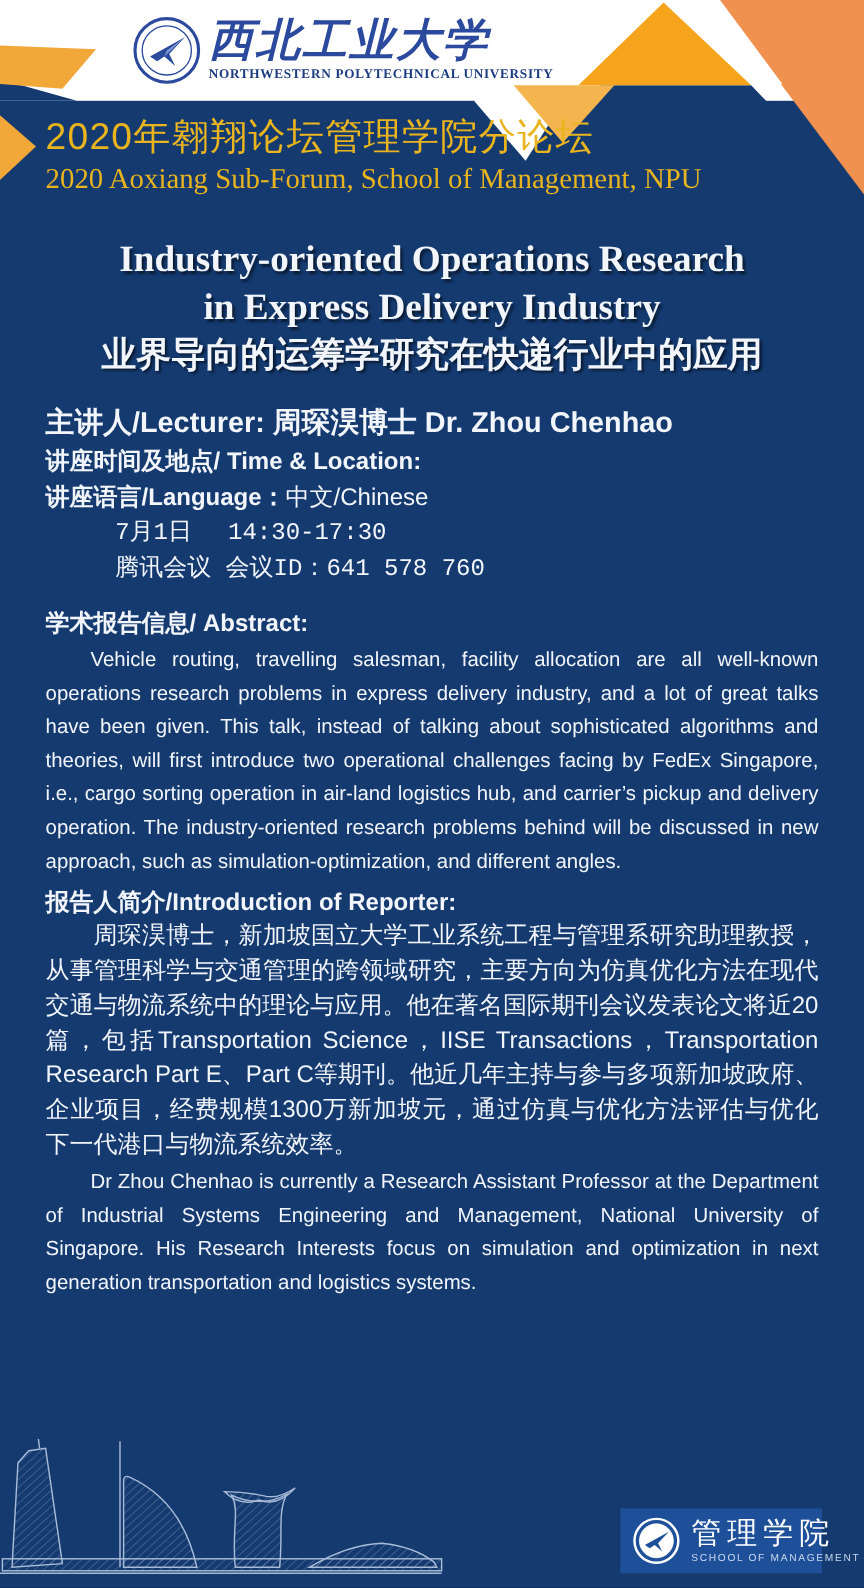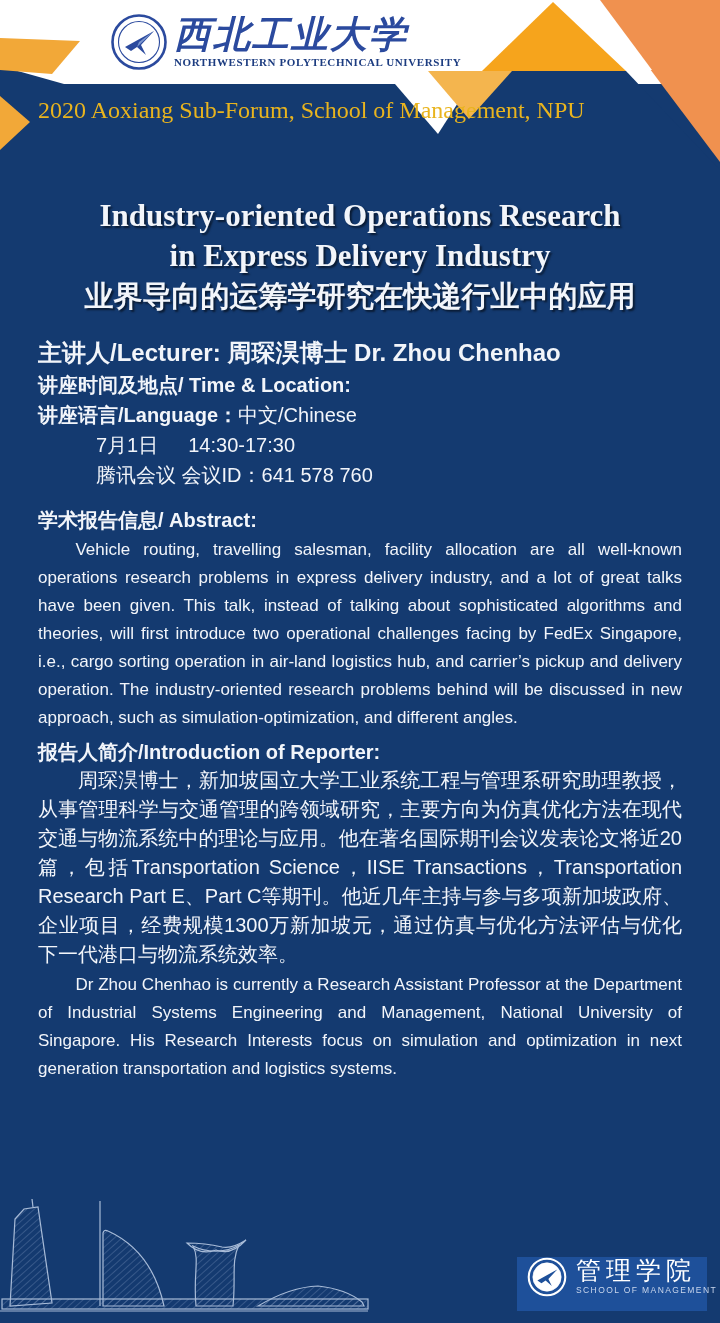--- a/index.html
+++ b/index.html
@@ -30,33 +30,33 @@
   
   .content { position:absolute; top:188px; left:0; width:720px; padding:0 38px; z-index:2; }
   .talk-title { text-align:center; margin-top:8px; font-weight:bold;
     text-shadow:2px 2px 2px rgba(0,0,0,0.55); }
   .talk-title .en { font-family:"Liberation Serif", serif; font-size:31px; line-height:40px; }
   .talk-title .cn { font-size:29px; line-height:40px; }
   .info-block { margin-top:20px; }
   .lect-line { font-size:24px; line-height:34px; font-weight:bold; }
   .info-line { font-size:20px; line-height:30px; }
   .info-line .lbl { font-weight:bold; }
-  .indent-line { padding-left:58px; font-family:Liberation Sans, sans-serif; }
+  .indent-line { padding-left:58px; font-family:Liberation Mono, monospace; }
   .time-range { margin-left:30px; }
   .section { margin-top:16px; }
   .section-heading { font-size:20px; line-height:28px; font-weight:bold; }
   .para-cn { font-size:20px; line-height:29px; text-align:justify; text-indent:2em; }
   .para-en { font-size:17px; line-height:28px; text-align:justify; text-indent:2.2em;
     margin-top:2px; }
   .reporter { margin-top:6px; }
   
   .skyline { position:absolute; left:0; bottom:4px; z-index:1; }
   .school-logo-box {
-    position:absolute; left:517px; top:1257px; width:190px; height:54px;
-    background:#1e509a; z-index:2; display:flex; padding:0 10px;
+    position:absolute; left:517px; top:1257px; width:168px; height:54px;
+    background:#1e509a; z-index:2; display:flex; align-items:center; padding:0 10px;
   }
   .school-emblem { width:40px; height:40px; flex:0 0 auto; }
   .school-names { margin-left:9px; }
   .school-cn { font-size:25px; line-height:27px; letter-spacing:5px; color:#ffffff; white-space:nowrap; }
   .school-en { font-size:8.5px; letter-spacing:1.4px; color:#c9d6ec; margin-top:1px; white-space:nowrap; }
 </style>
 </head>
 <body>
 
 <div class="page">
@@ -81,20 +81,21 @@
       <path d="M15,34 L44,18 L31,32 L36,42 L27,34 L21,38 Z" fill="#2b4a9e"></path>
       <path d="M44,18 L27,34 L29,29 Z" fill="#7d97cf"></path>
     </svg>
     <div class="npu-names">
       <div class="npu-name-cn">西北工业大学</div>
       <div class="npu-name-en">NORTHWESTERN POLYTECHNICAL UNIVERSITY</div>
     </div>
   </div>
 
   <div class="forum-band">
+    <div class="forum-cn">2020年翱翔论坛管理学院分论坛</div>
     <div class="forum-en">2020 Aoxiang Sub-Forum, School of Management, NPU</div>
   </div>
 
   <div class="content">
 
     <div class="talk-title">
       <div class="en">Industry-oriented Operations Research</div>
       <div class="en">in Express Delivery Industry</div>
       <div class="cn">业界导向的运筹学研究在快递行业中的应用</div>
     </div>

